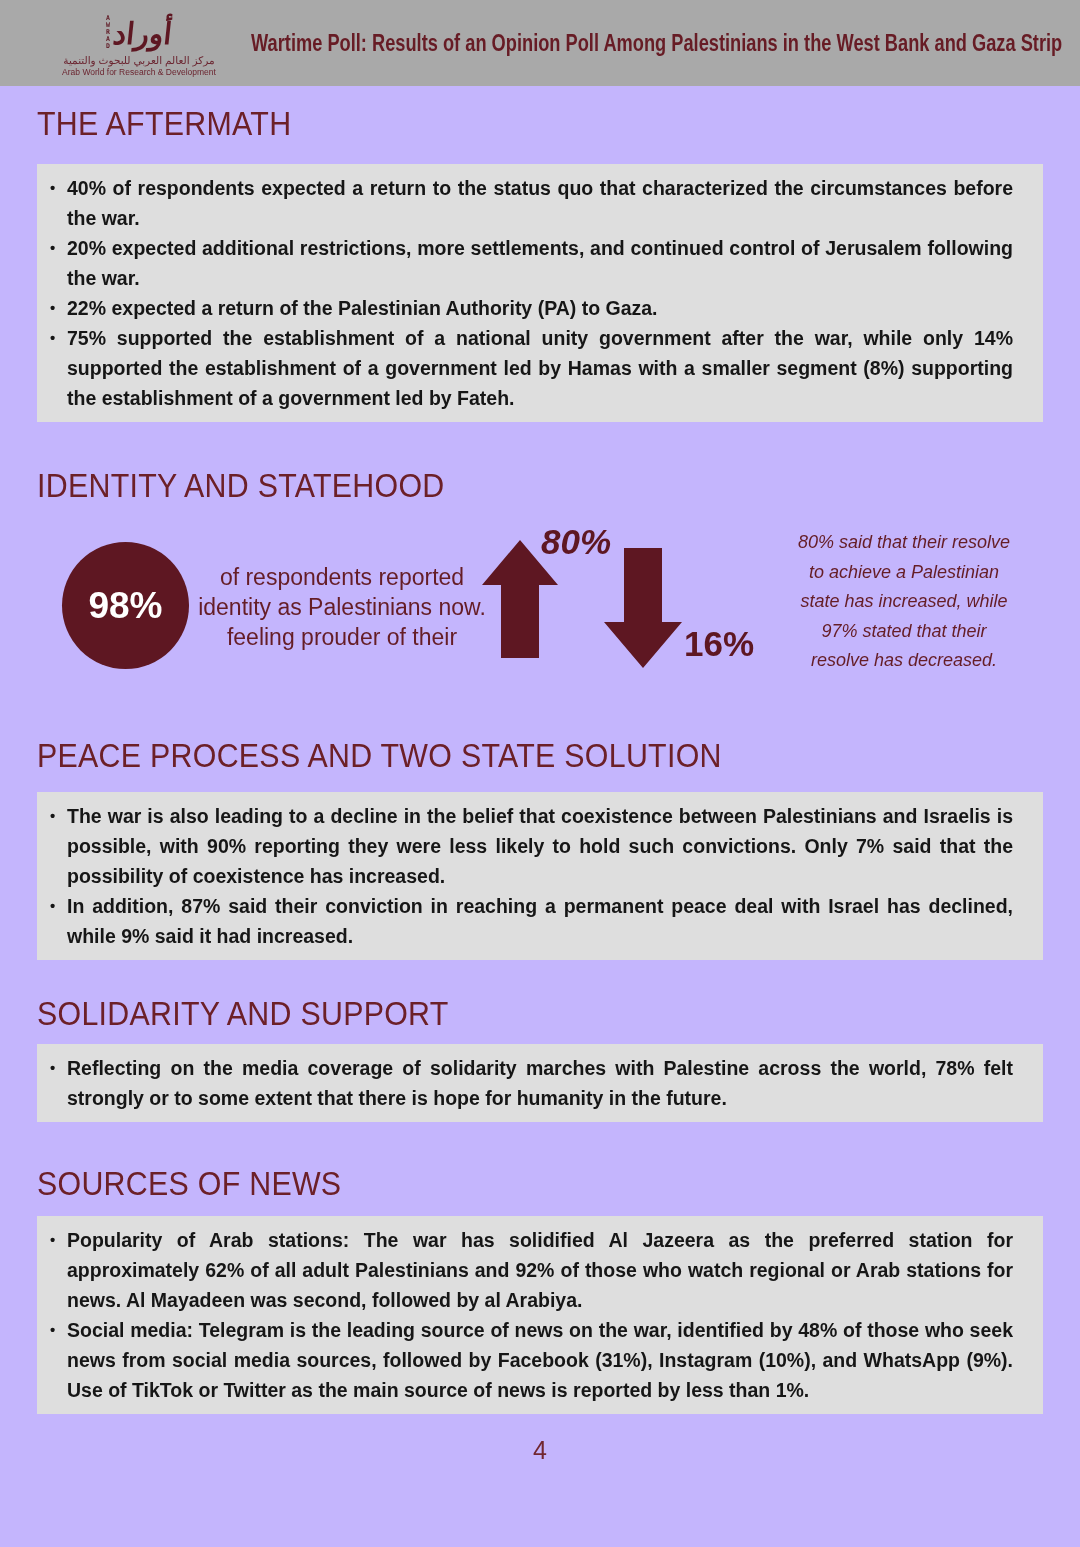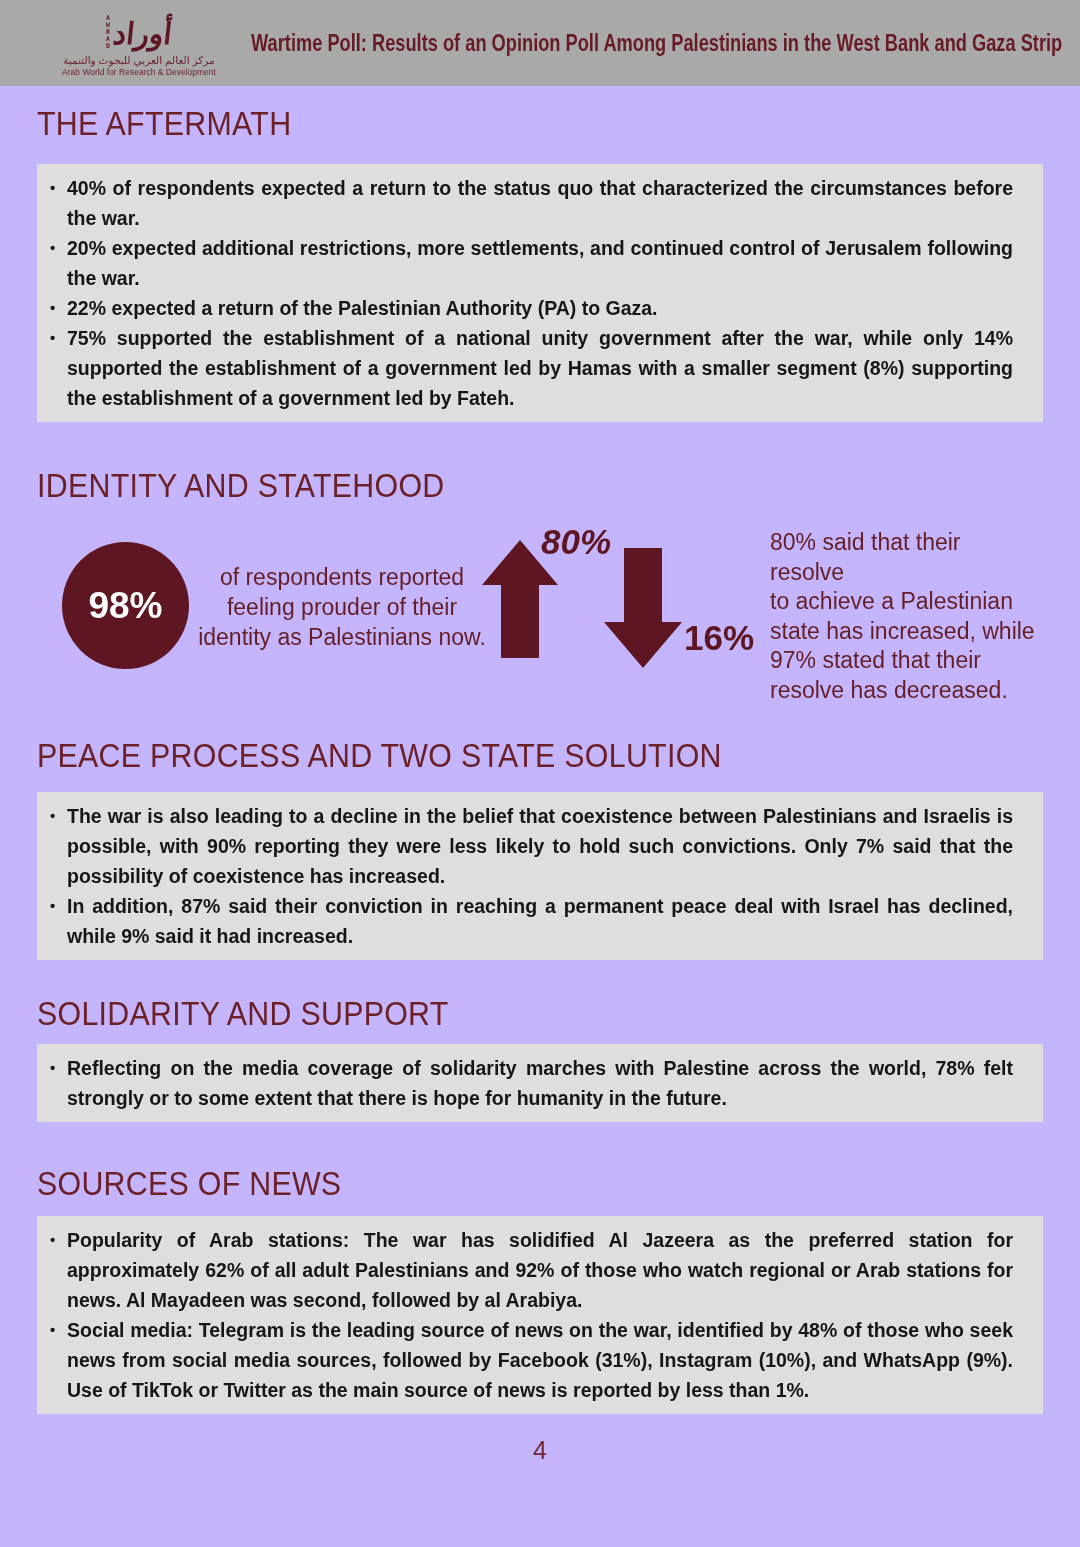--- a/index.html
+++ b/index.html
@@ -125,28 +125,29 @@
   .arrow-up-svg   { position: absolute; left: 482px; top: 20px; }
   .arrow-down-svg { position: absolute; left: 604px; top: 28px; }
   .arrow-label {
     position: absolute;
     color: #5e1722;
     font-size: 35px;
     font-weight: bold;
     line-height: 35px;
   }
   .label-up   { left: 541px; top: 4px; font-style: italic; }
-  .label-down { left: 684px; top: 100px; }
+  .label-down { left: 684px; top: 106px; }
   .side-caption {
     position: absolute;
     left: 770px; top: 8px; width: 268px;
-    text-align: left;
+    text-align: center;
     color: #651d26;
-    font-size: 23px;
+    font-size: 18px;
     line-height: 29.5px;
+    font-style: italic;
   }
 
   
   .page-num {
     margin-top: 22px;
     text-align: center;
     color: #712730;
     font-size: 25px;
   }
 </style>
@@ -182,22 +183,22 @@
   </section>
 
   <section>
     <h2 class="sec-h h-identity">IDENTITY AND STATEHOOD</h2>
     <div class="identity-row">
       <div class="big-circle">
         <span>98%</span>
       </div>
       <div class="circle-caption">
         <div>of respondents reported</div>
+        <div>identity as Palestinians now.</div>
         <div>feeling prouder of their</div>
-        <div>identity as Palestinians now.</div>
       </div>
       <svg class="arrow-up-svg" width="76" height="118" viewBox="0 0 76 118">
         <polygon points="38,0 76,45 57,45 57,118 19,118 19,45 0,45" fill="#5e1722"></polygon>
       </svg>
       <span class="arrow-label label-up">80%</span>
       <svg class="arrow-down-svg" width="78" height="120" viewBox="0 0 78 120">
         <polygon points="20,0 58,0 58,74 78,74 39,120 0,74 20,74" fill="#5e1722"></polygon>
       </svg>
       <span class="arrow-label label-down">16%</span>
       <div class="side-caption">

